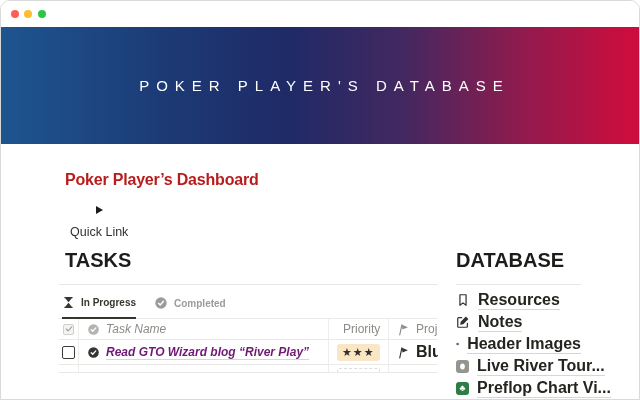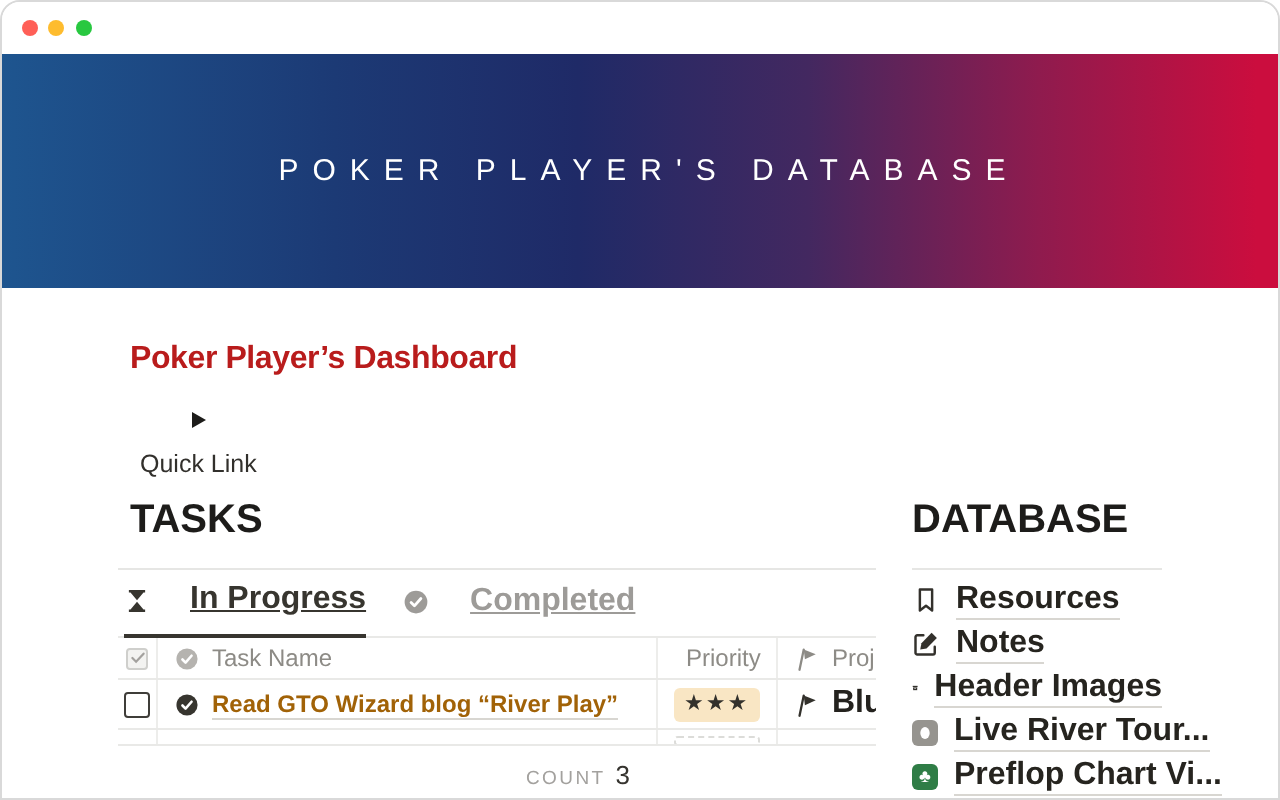--- a/index.html
+++ b/index.html
@@ -28,40 +28,40 @@
 
   
   .col-left  { position:absolute; left:58px;  top:247px; width:379px; }
   .col-right { position:absolute; left:455px; top:247px; width:125px; }
   .section-heading { font-size:20px; font-weight:700; color:#1d1c1a; padding-left:6px; line-height:24px; }
   .col-right .section-heading { padding-left:0; }
   .divider { height:1px; background:#e6e6e4; margin-top:12px; }
 
   
   .tabs { display:flex; align-items:flex-end; gap:18px; height:33px; padding-left:3px; }
-  .tab { display:flex; align-items:center; gap:20px; font-size:16px; font-weight:600; padding-bottom:8px; cursor:pointer;text-decoration:underline; }
+  .tab { display:flex; align-items:center; gap:6px; font-size:10px; font-weight:600; padding-bottom:8px; cursor:pointer; }
   .tab.active { color:#37352f; border-bottom:2px solid #37352f; margin-bottom:-1px; }
   .tab.inactive { color:#9d9b98; }
   .tab svg { display:block; }
 
   
   .table-clip { width:379px; overflow:hidden; }
   .ttable { width:430px; }
   .trow { display:flex; border-bottom:1px solid #e9e9e7; background:#fff; }
   .trow.head { border-top:1px solid #e9e9e7; height:22px; color:#8d8b86; }
   .trow.data { height:25px; }
   .trow.stub { height:8px; }
   .cell { display:flex; align-items:center; gap:6px; padding:0 8px; border-right:1px solid #ededeb; overflow:hidden; white-space:nowrap; }
   .cell:last-child { border-right:none; }
   .c-check { width:20px; padding:0; justify-content:center; }
-  .c-name  { width:250px; }
+  .c-name  { width:250px;font-style:italic; }
   .c-prio  { width:60px; }
   .c-proj  { width:100px; }
   .head .cell { font-size:12px; font-weight:400; }
-  .data .c-name span.task-text { font-size:12px; font-weight:600; color:#a16207; border-bottom:1px solid #d8d6d1; }
+  .data .c-name span.task-text { font-size:12px; font-weight:600; color:#701a75; border-bottom:1px solid #d8d6d1; }
   .data .c-proj span { font-size:16px; font-weight:600; color:#24221e; }
   .chk-head { width:11px; height:11px; border:1px solid #cfcfcc; border-radius:2px; background:#f3f3f1; display:flex; align-items:center; justify-content:center; }
   .chk-row  { width:13px; height:13px; border:1.5px solid #3f3d39; border-radius:2px; background:#fff; }
   .prio-badge { background:#f9e6c4; border-radius:3px; padding:1px 5px 2px; font-size:11px; letter-spacing:1px; color:#33312c; line-height:14px; }
   .prio-stub { width:46px; height:5px; border:1px dashed #dcdcd9; border-radius:2px; margin-top:3px; }
   .count-row { width:270px; text-align:right; padding:6px 14px 0 0; }
   .count-label { font-size:9.5px; letter-spacing:1.2px; color:#a3a19e; margin-right:5px; }
   .count-value { font-size:13px; color:#36342f; }
 
   
@@ -173,23 +173,20 @@
 
         <div class="trow stub">
           <div class="cell c-check"></div>
           <div class="cell c-name"></div>
           <div class="cell c-prio">
               <span class="prio-stub"></span>
             </div>
           <div class="cell c-proj"></div>
         </div>
       </div>
-      <div class="count-row">
-        <span class="count-label">COUNT</span><span class="count-value">3</span>
-      </div>
     </div>
   </div>
 
   <div class="col-right">
     <div class="section-heading">DATABASE</div>
     <div class="divider"></div>
 
     <div class="db-list">
 
       <div class="db-item">

